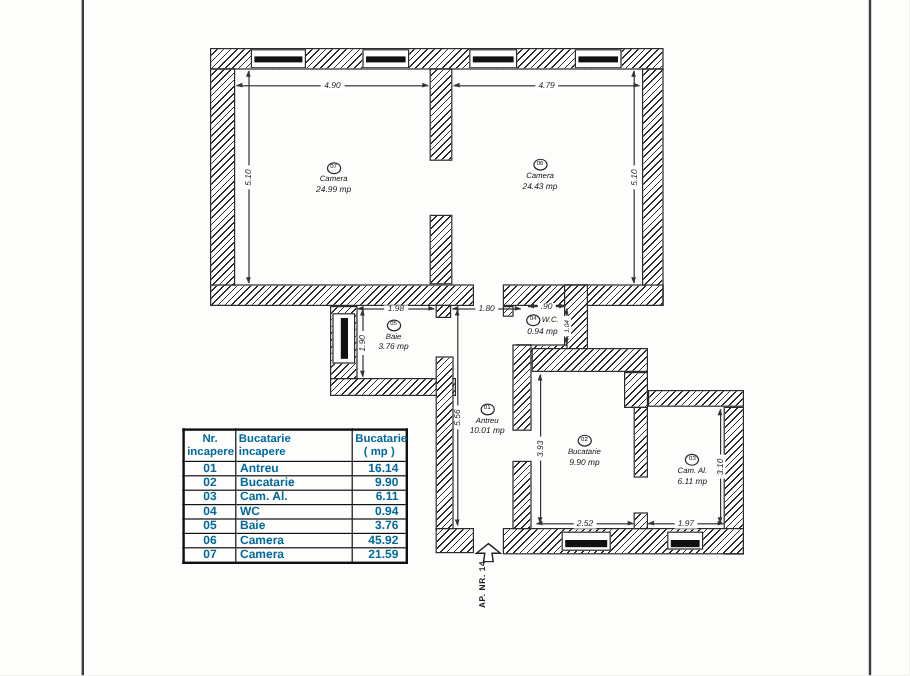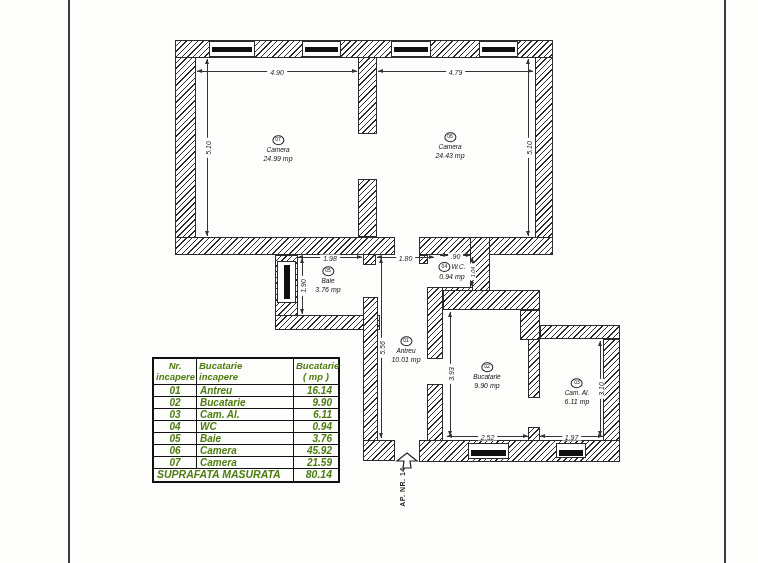--- a/index.html
+++ b/index.html
@@ -49,21 +49,21 @@
   .wc-row { display:flex; align-items:center; gap:1px; }
 
   
   .entrance-arrow { position:absolute; left:395px; top:452px; width:24px; height:17px; }
   .entrance-label { position:absolute; left:381px; top:482px; width:46px; height:10px;
     transform:rotate(-90deg); font-size:7px; font-weight:bold; letter-spacing:0.5px;
     white-space:nowrap; text-align:center; }
 
   
   .area-table { position:absolute; left:152px; top:357px; width:178px;
-    border-collapse:collapse; font-style:italic; font-weight:bold; color:#4d7c0f;
+    border-collapse:collapse; font-weight:bold; color:#0369a1;
     border:2px solid #101010; table-layout:fixed; }
   .area-table th, .area-table td { border:1px solid #101010; padding:0 3px; }
   .area-table th { font-size:9.5px; line-height:1.2; font-weight:bold; padding:1px 2px; }
   .area-table td { font-size:10px; height:11px; line-height:11px; }
   .col-nr  { width:38px; text-align:center; }
   .col-name{ width:92px; text-align:left; }
   .col-area{ width:40px; text-align:right; }
   .area-table td.val { text-align:right; padding-right:6px; }
   .area-table .foot td { font-size:10.5px; height:12px; }
 </style>
@@ -261,20 +261,16 @@
       <tr>
         <td class="col-nr">06</td>
         <td class="col-name">Camera</td>
         <td class="col-area val">45.92</td>
       </tr>
       <tr>
         <td class="col-nr">07</td>
         <td class="col-name">Camera</td>
         <td class="col-area val">21.59</td>
       </tr>
-      <tr class="foot">
-        <td colspan="2">SUPRAFATA MASURATA</td>
-        <td class="val">80.14</td>
-      </tr>
     </tbody>
   </table>
 
 </div>
 
 </body></html>

